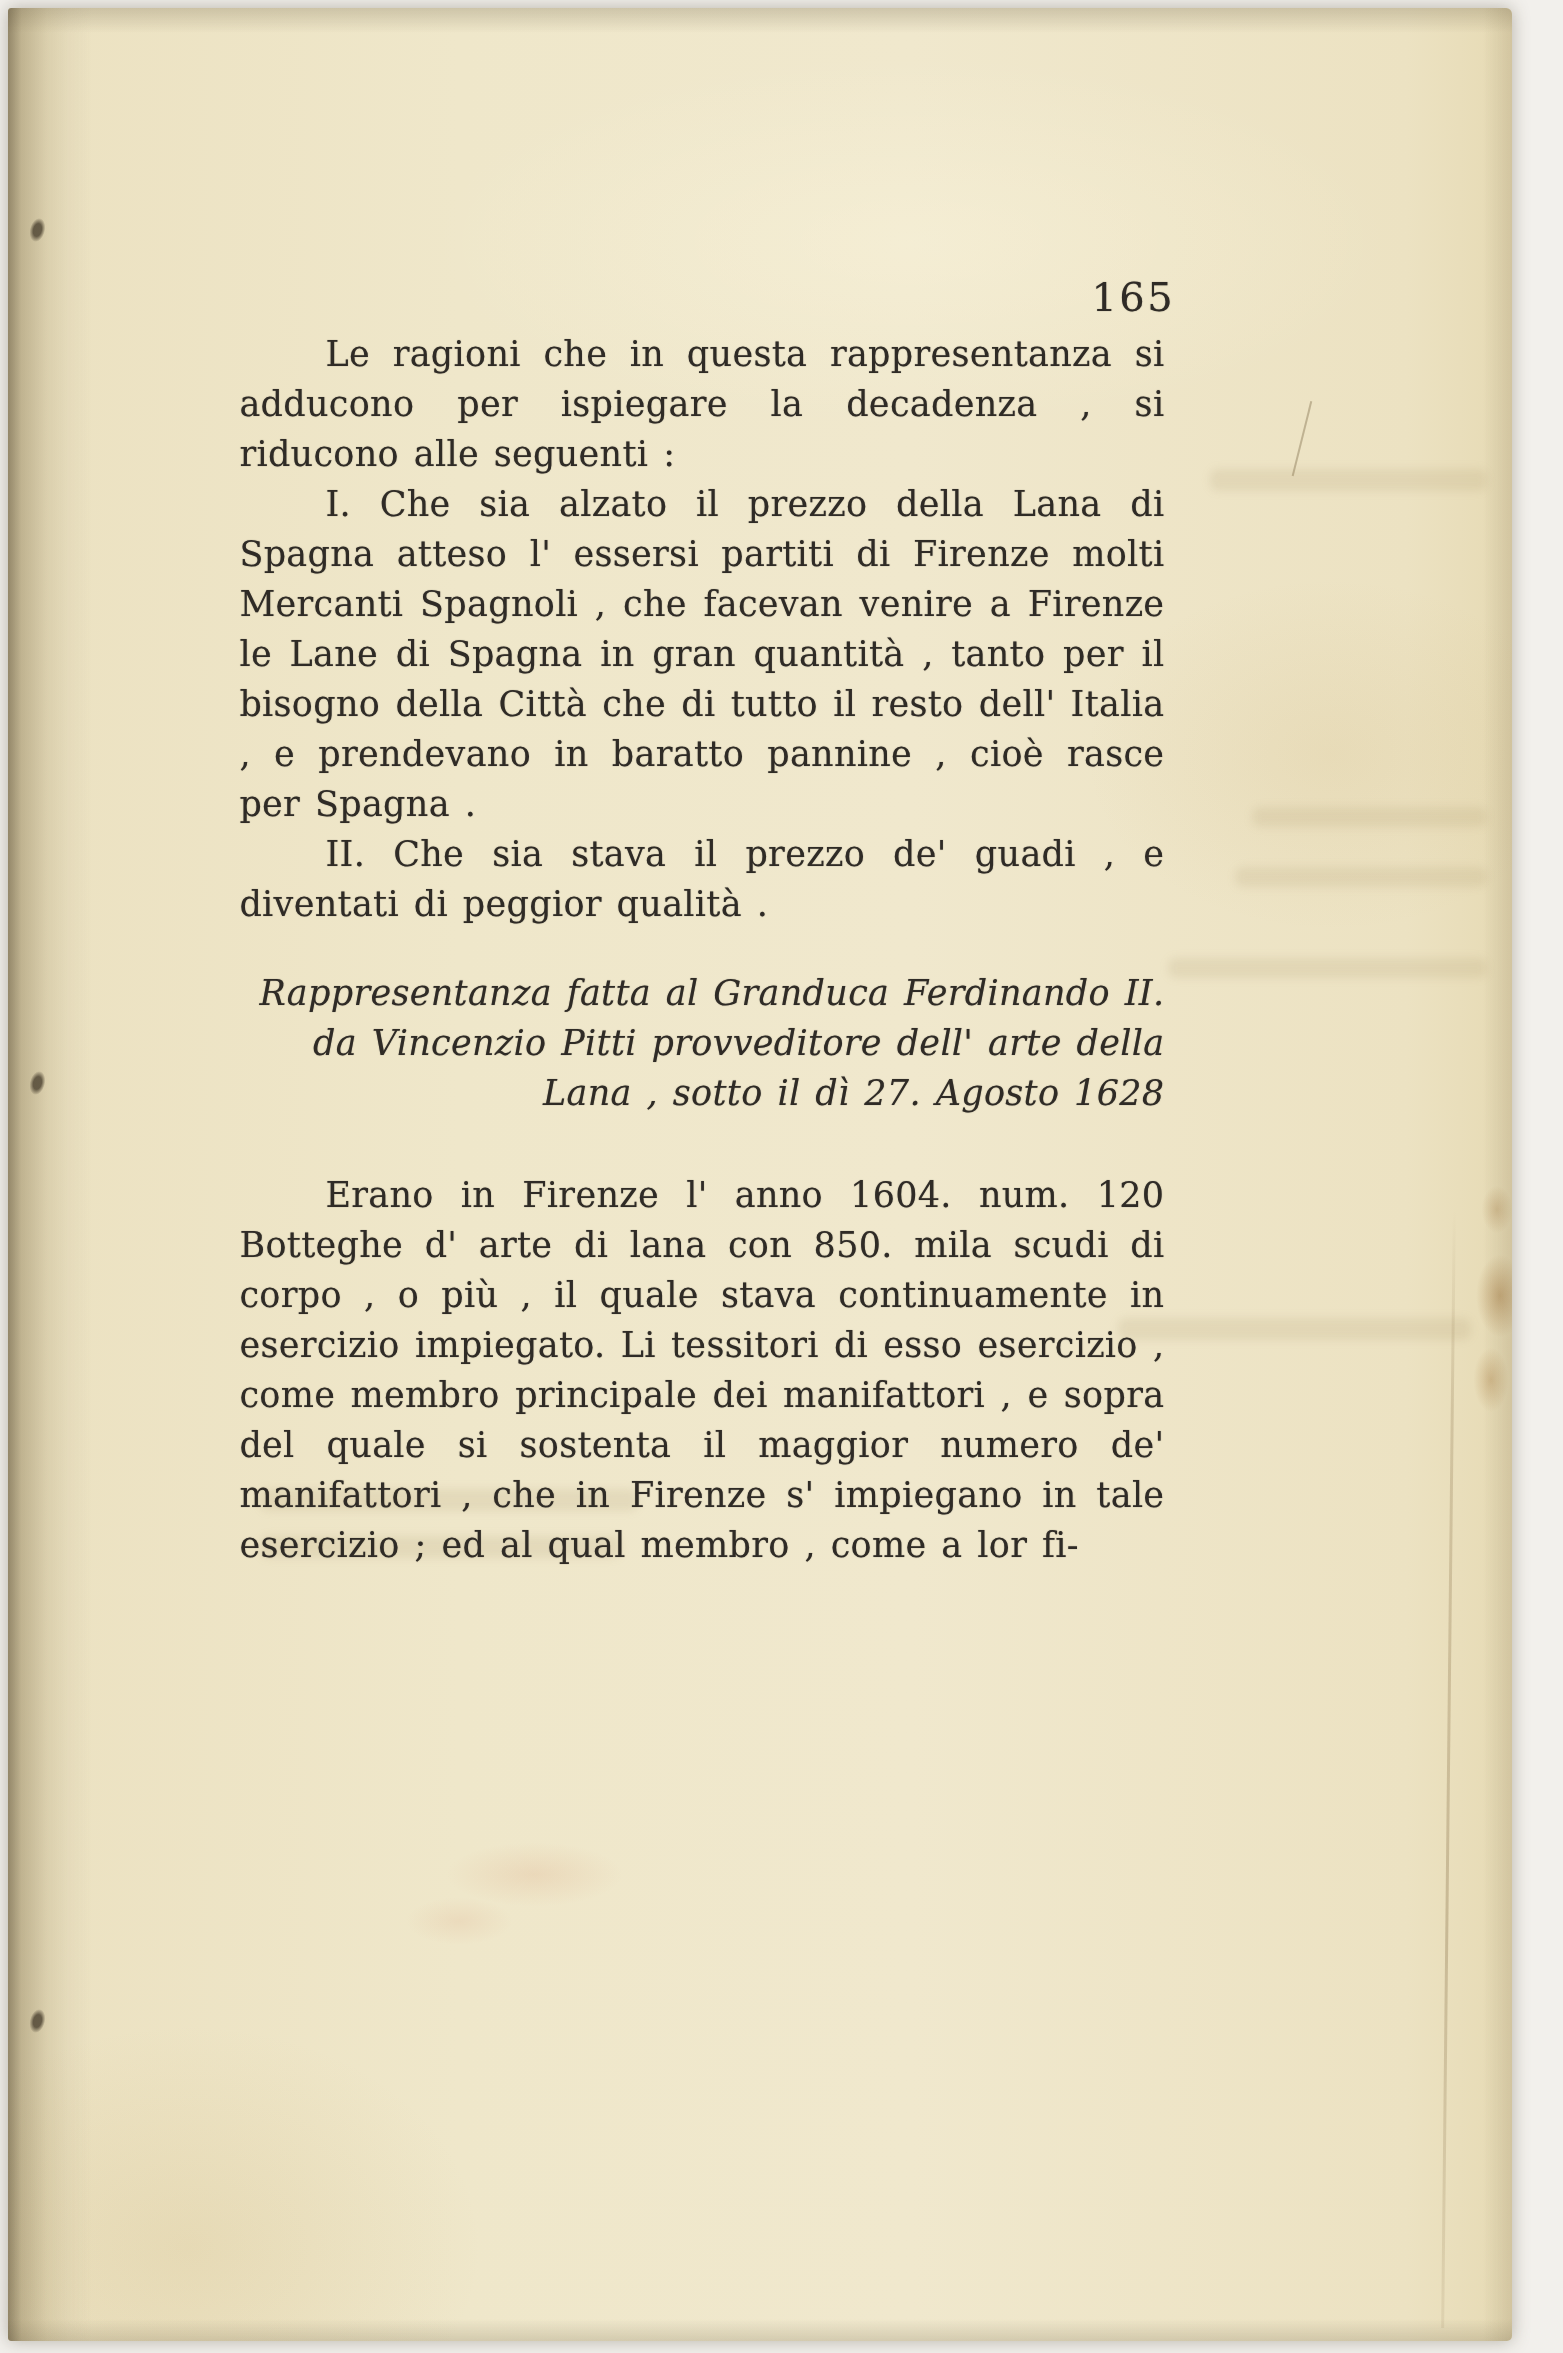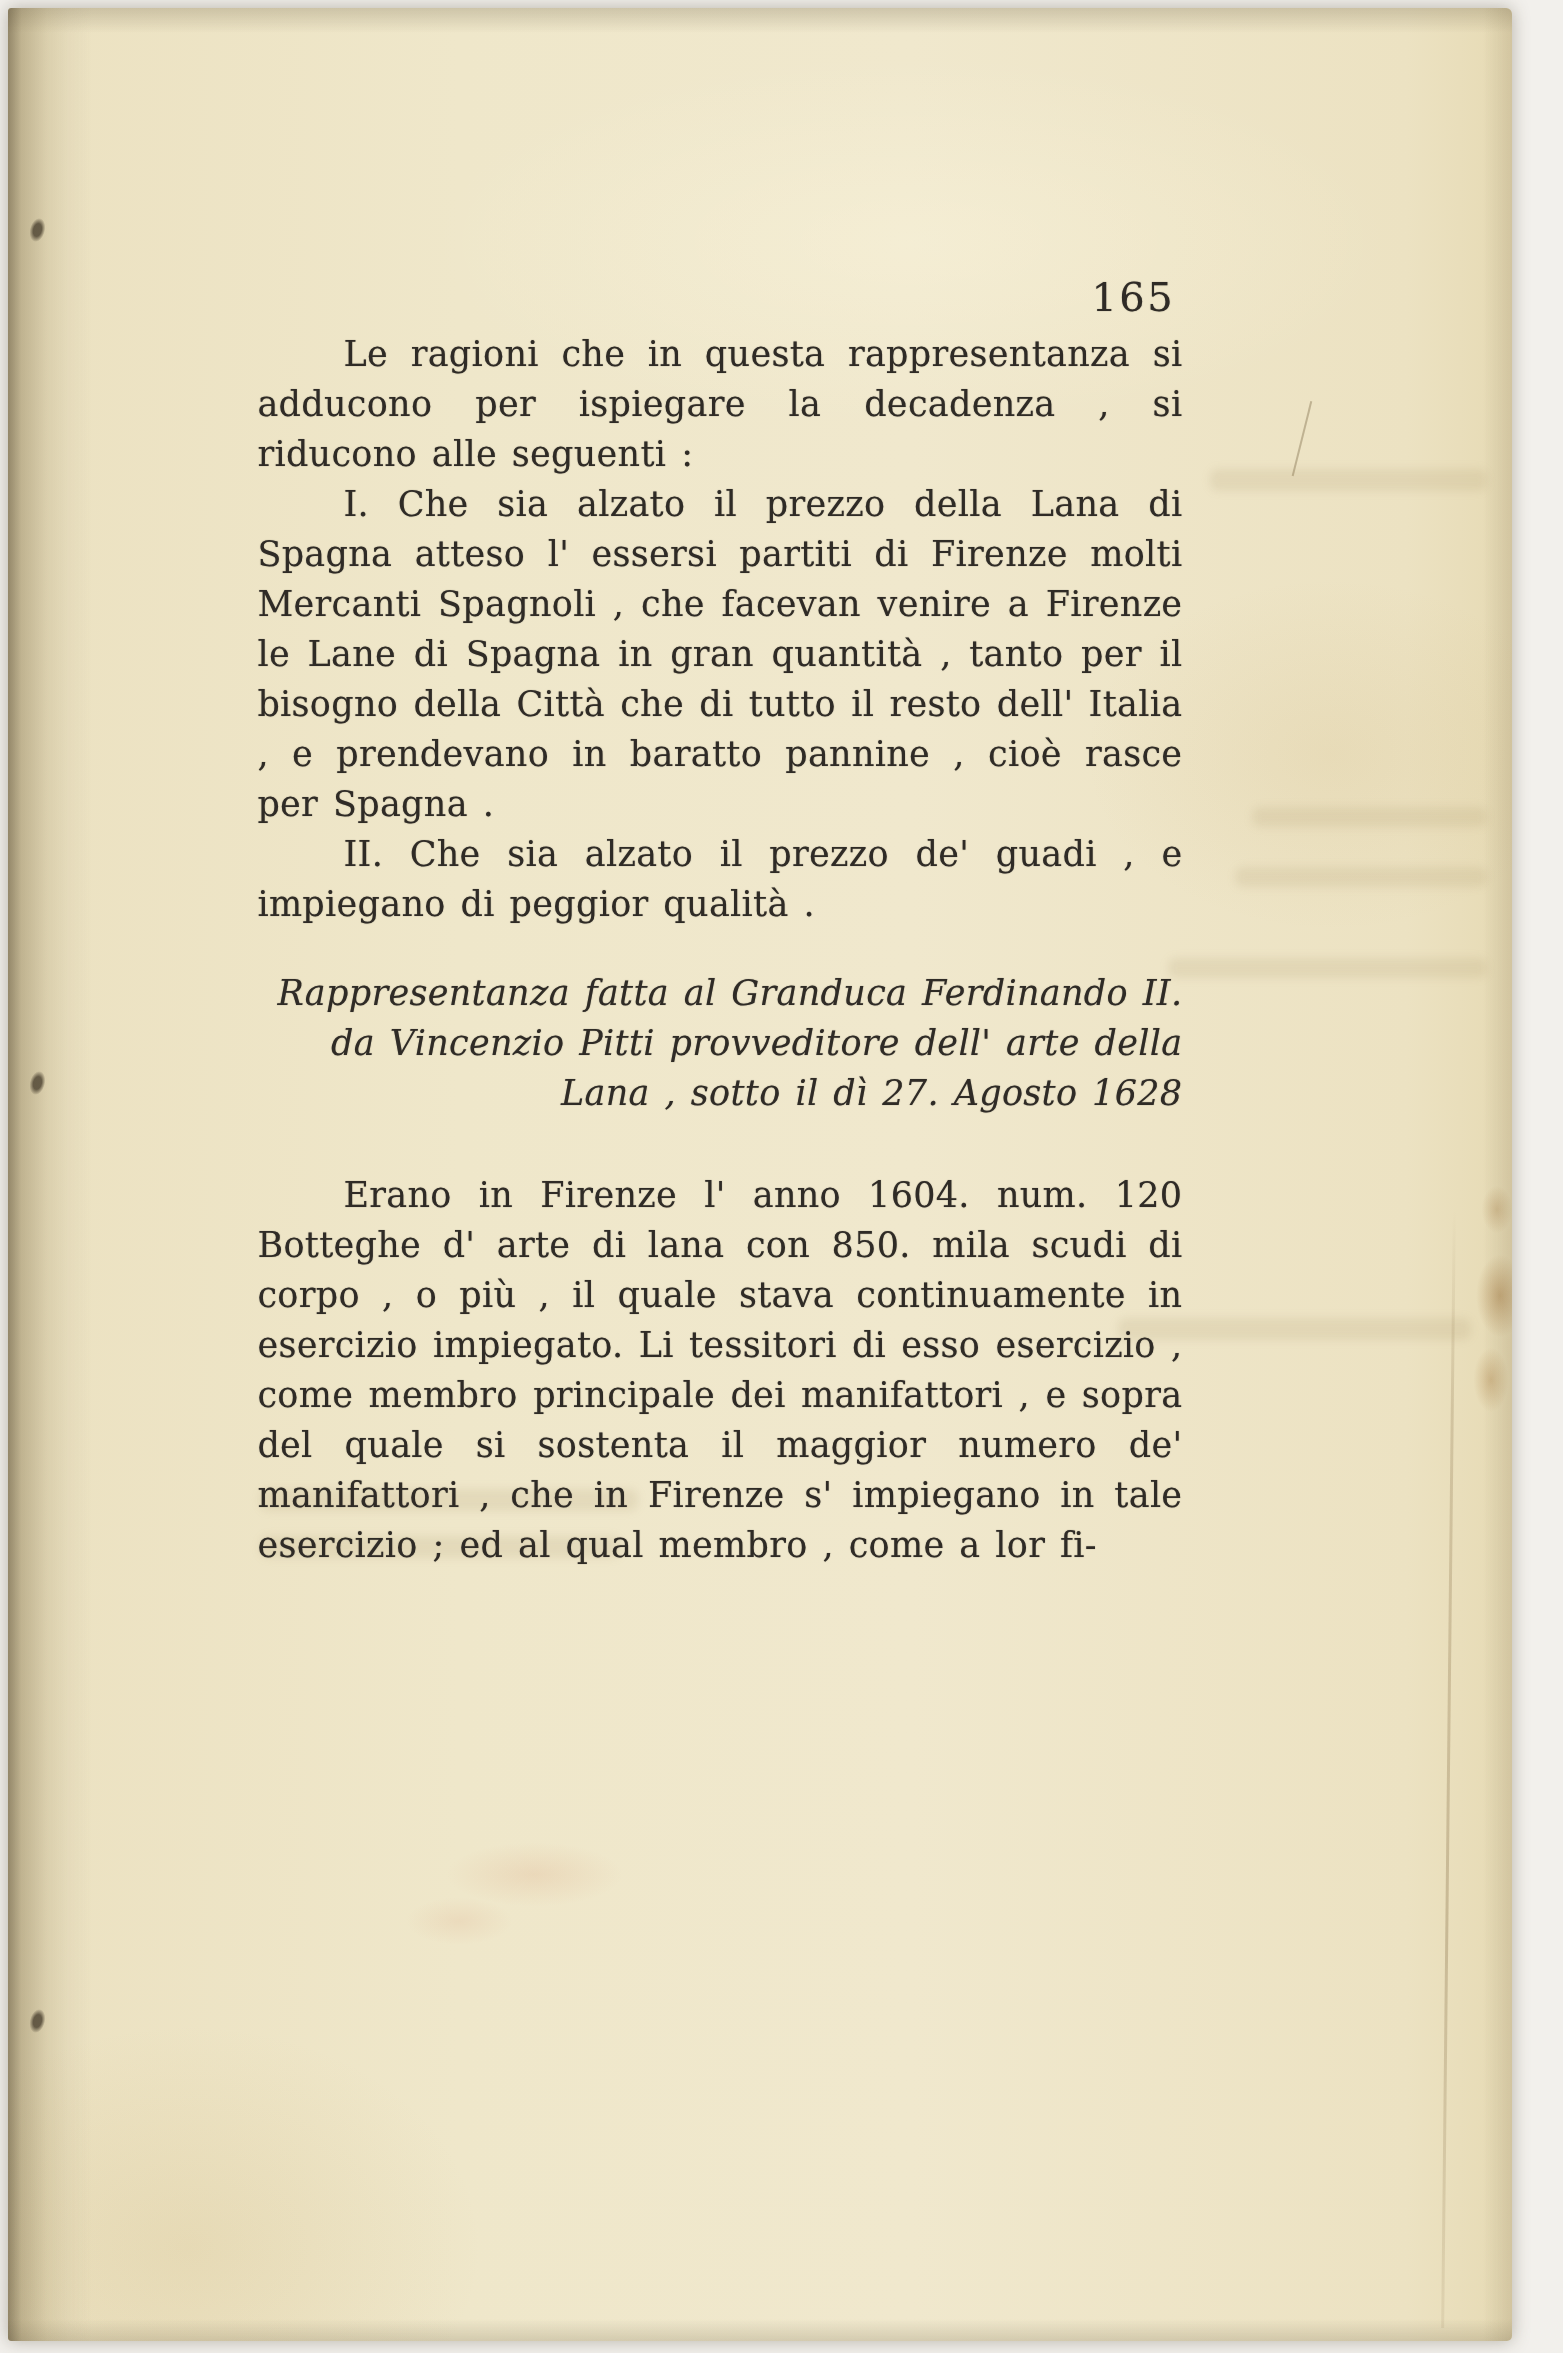--- a/index.html
+++ b/index.html
@@ -105,21 +105,21 @@
     left: 1083px;
     top: 266px;
     font-size: 40px;
     letter-spacing: 2.5px;
     color: #2f2b26;
     text-shadow: 0 0 1.1px rgba(47, 43, 38, 0.55);
   }
 
   .text-block {
     position: absolute;
-    left: 249px;
+    left: 231px;
     top: 321px;
     width: 925px;
     color: #2f2b26;
     font-size: 35px;
     line-height: 50px;
     text-align: justify;
     word-spacing: 3.4px;
     letter-spacing: 0.3px;
     text-shadow: 0 0 1.1px rgba(47, 43, 38, 0.50);
   }
@@ -154,21 +154,21 @@
   <span class="ghost ghost-7"></span>
 
   <div class="page-number">165</div>
 
   <div class="text-block">
 
     <p class="body-para">Le ragioni che in questa rappresentanza si adducono per ispiegare la decadenza , si riducono alle seguenti :</p>
 
     <p class="body-para">I. Che sia alzato il prezzo della Lana di Spagna atteso l' essersi partiti di Firenze molti Mercanti Spagnoli , che facevan venire a Firenze le Lane di Spagna in gran quantità , tanto per il bisogno della Città che di tutto il resto dell' Italia , e prendevano in baratto pannine , cioè rasce per Spagna .</p>
 
-    <p class="body-para">II. Che sia alzato il prezzo de' guadi , e impiegano di peggior qualità .</p>
+    <p class="body-para">II. Che sia stava il prezzo de' guadi , e diventati di peggior qualità .</p>
 
 
 
 
     <p class="heading">Rappresentanza fatta al Granduca Ferdinando II. da Vincenzio Pitti provveditore dell' arte della Lana , sotto il dì 27. Agosto 1628</p>
 
     <p class="body-para">Erano in Firenze l' anno 1604. num. 120 Botteghe d' arte di lana con 850. mila scudi di corpo , o più , il quale stava continuamente in esercizio impiegato. Li tessitori di esso esercizio , come membro principale dei manifattori , e sopra del quale si sostenta il maggior numero de' manifattori , che in Firenze s' impiegano in tale esercizio ; ed al qual membro , come a lor fi-</p>
 
   </div>
 </div>

